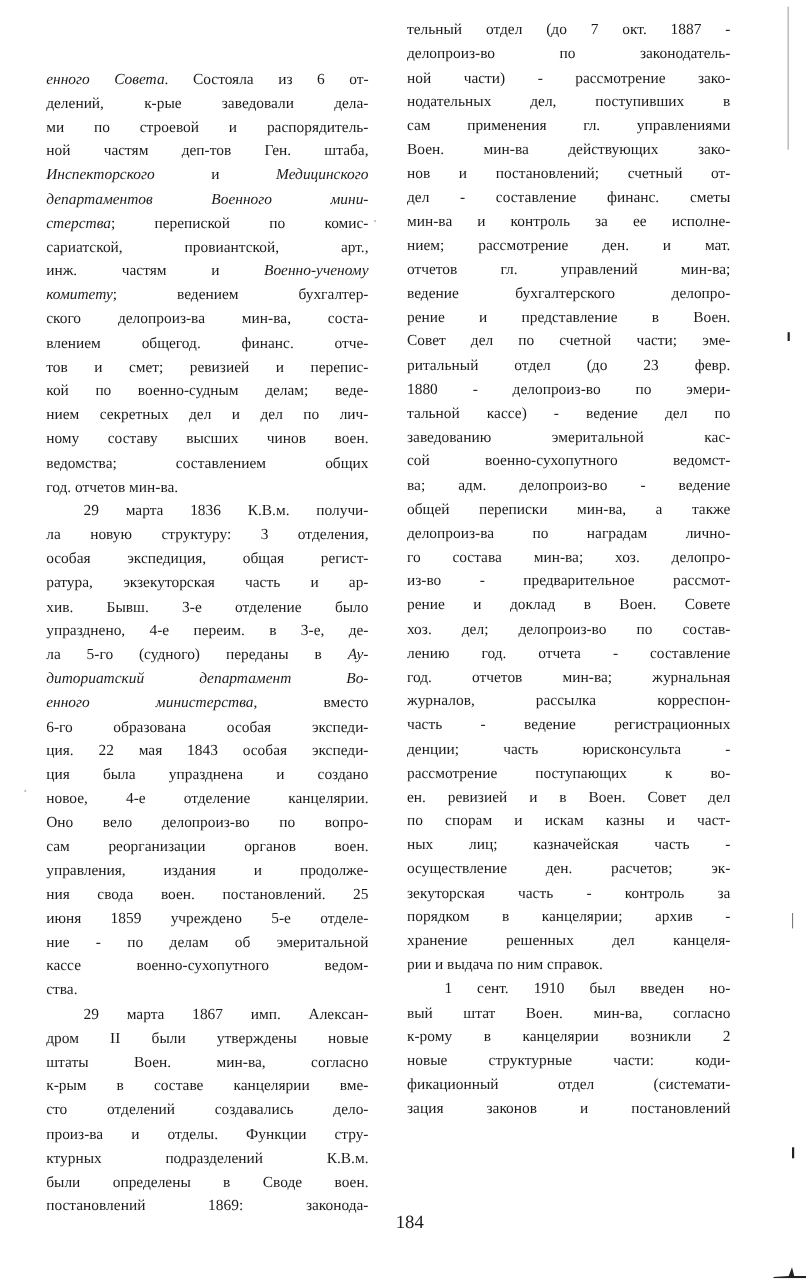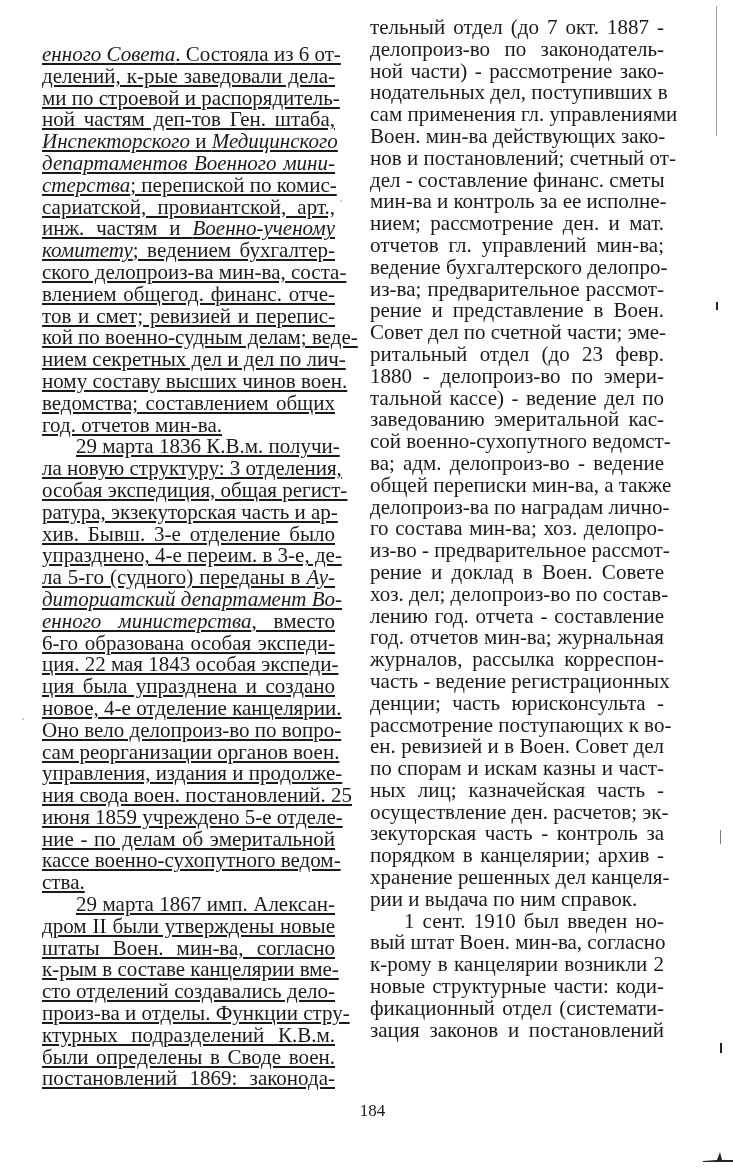--- a/index.html
+++ b/index.html
@@ -1,34 +1,34 @@
 <!DOCTYPE html>
 <html><head>
 <meta charset="utf-8">
 <style>
   html, body { margin: 0; padding: 0; background: #ffffff; }
   body { width: 733px; height: 1168px; position: relative; overflow: hidden; }
   .col {
     position: absolute;
     font-family: "Liberation Serif", "DejaVu Serif", serif;
-    font-size: 21px;
+    font-size: 14px;
     color: #1a1a1a;
   }
   .col .ln {
     height: 21.8px;
     line-height: 21.8px;
     white-space: nowrap;
     text-align: justify;
     text-align-last: justify;
     overflow: visible;
   }
   .col .ln.last { text-align-last: left; }
   .col .ln.indent { padding-left: 34px; }
   .col .ln i { font-style: italic; }
-  #col-left { left: 42px; top: 44px; width: 293px; text-decoration: underline; }
+  #col-left { left: 42px; top: 62px; width: 293px; }
   #col-right { left: 370px; top: 17px; width: 294px; }
   #page-number {
     position: absolute; top: 1101px; left: 0; width: 733px;
     text-align: center;
     font-family: "Liberation Serif", "DejaVu Serif", serif;
     font-size: 17px; color: #1a1a1a;
     padding-left: 12px; box-sizing: border-box;
   }
   .edge-line {
     position: absolute; left: 716px; width: 1px; background: #555;
@@ -98,21 +98,20 @@
     <div class="ln"><span>ной части) - рассмотрение зако-</span></div>
     <div class="ln"><span>нодательных дел, поступивших в</span></div>
     <div class="ln"><span>сам применения гл. управлениями</span></div>
     <div class="ln"><span>Воен. мин-ва действующих зако-</span></div>
     <div class="ln"><span>нов и постановлений; счетный от-</span></div>
     <div class="ln"><span>дел - составление финанс. сметы</span></div>
     <div class="ln"><span>мин-ва и контроль за ее исполне-</span></div>
     <div class="ln"><span>нием; рассмотрение ден. и мат.</span></div>
     <div class="ln"><span>отчетов гл. управлений мин-ва;</span></div>
     <div class="ln"><span>ведение бухгалтерского делопро-</span></div>
-    <div class="ln"><span>из-ва; предварительное рассмот-</span></div>
     <div class="ln"><span>рение и представление в Воен.</span></div>
     <div class="ln"><span>Совет дел по счетной части; эме-</span></div>
     <div class="ln"><span>ритальный отдел (до 23 февр.</span></div>
     <div class="ln"><span>1880 - делопроиз-во по эмери-</span></div>
     <div class="ln"><span>тальной кассе) - ведение дел по</span></div>
     <div class="ln"><span>заведованию эмеритальной кас-</span></div>
     <div class="ln"><span>сой военно-сухопутного ведомст-</span></div>
     <div class="ln"><span>ва; адм. делопроиз-во - ведение</span></div>
     <div class="ln"><span>общей переписки мин-ва, а также</span></div>
     <div class="ln"><span>делопроиз-ва по наградам лично-</span></div>

